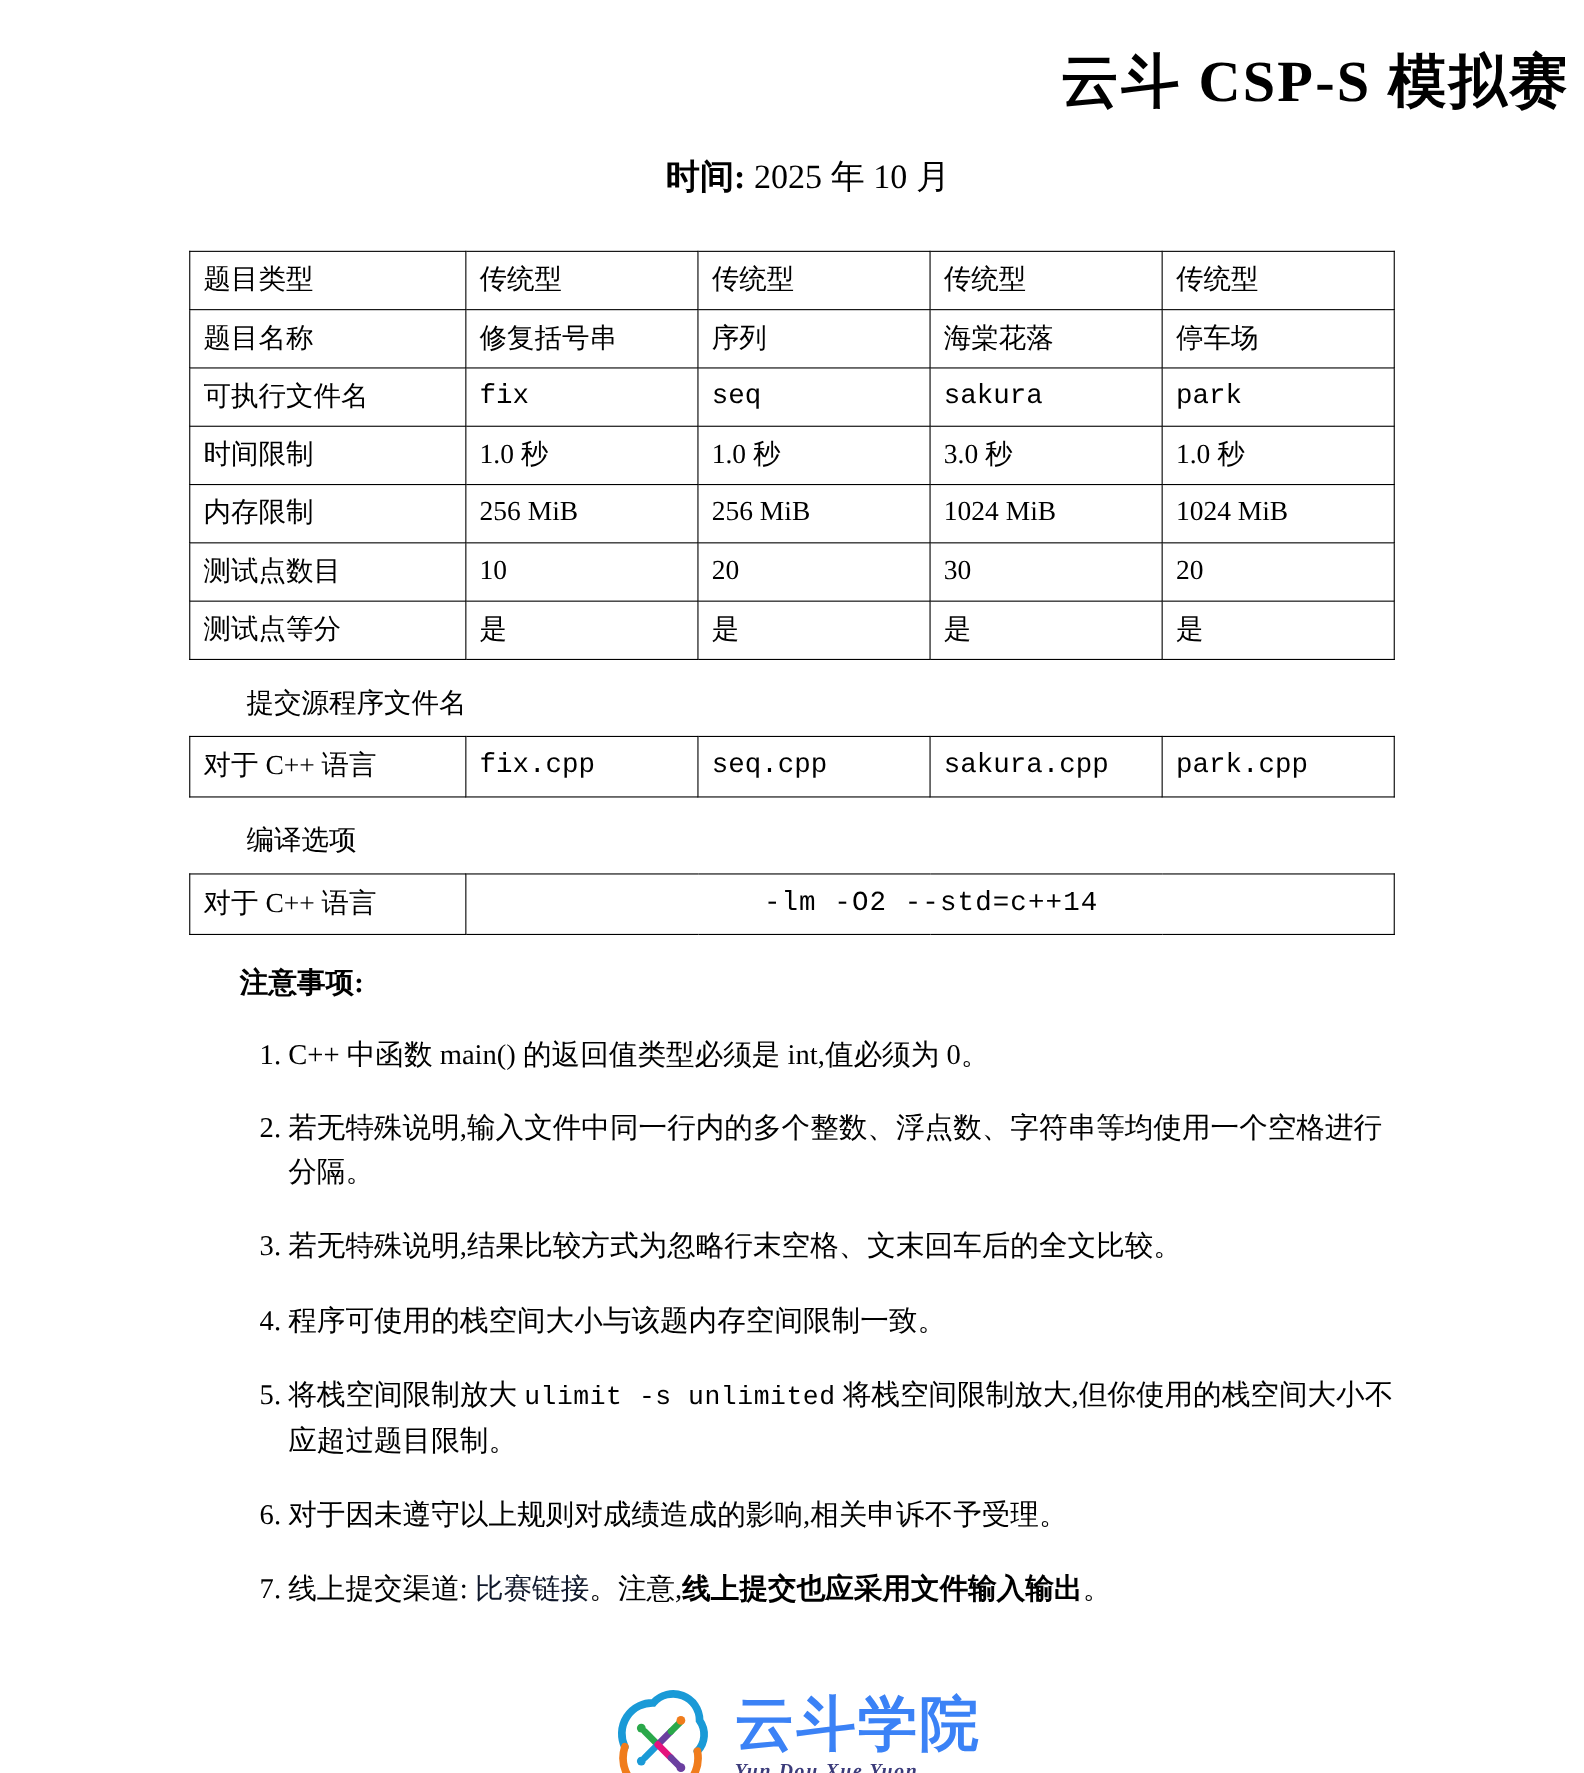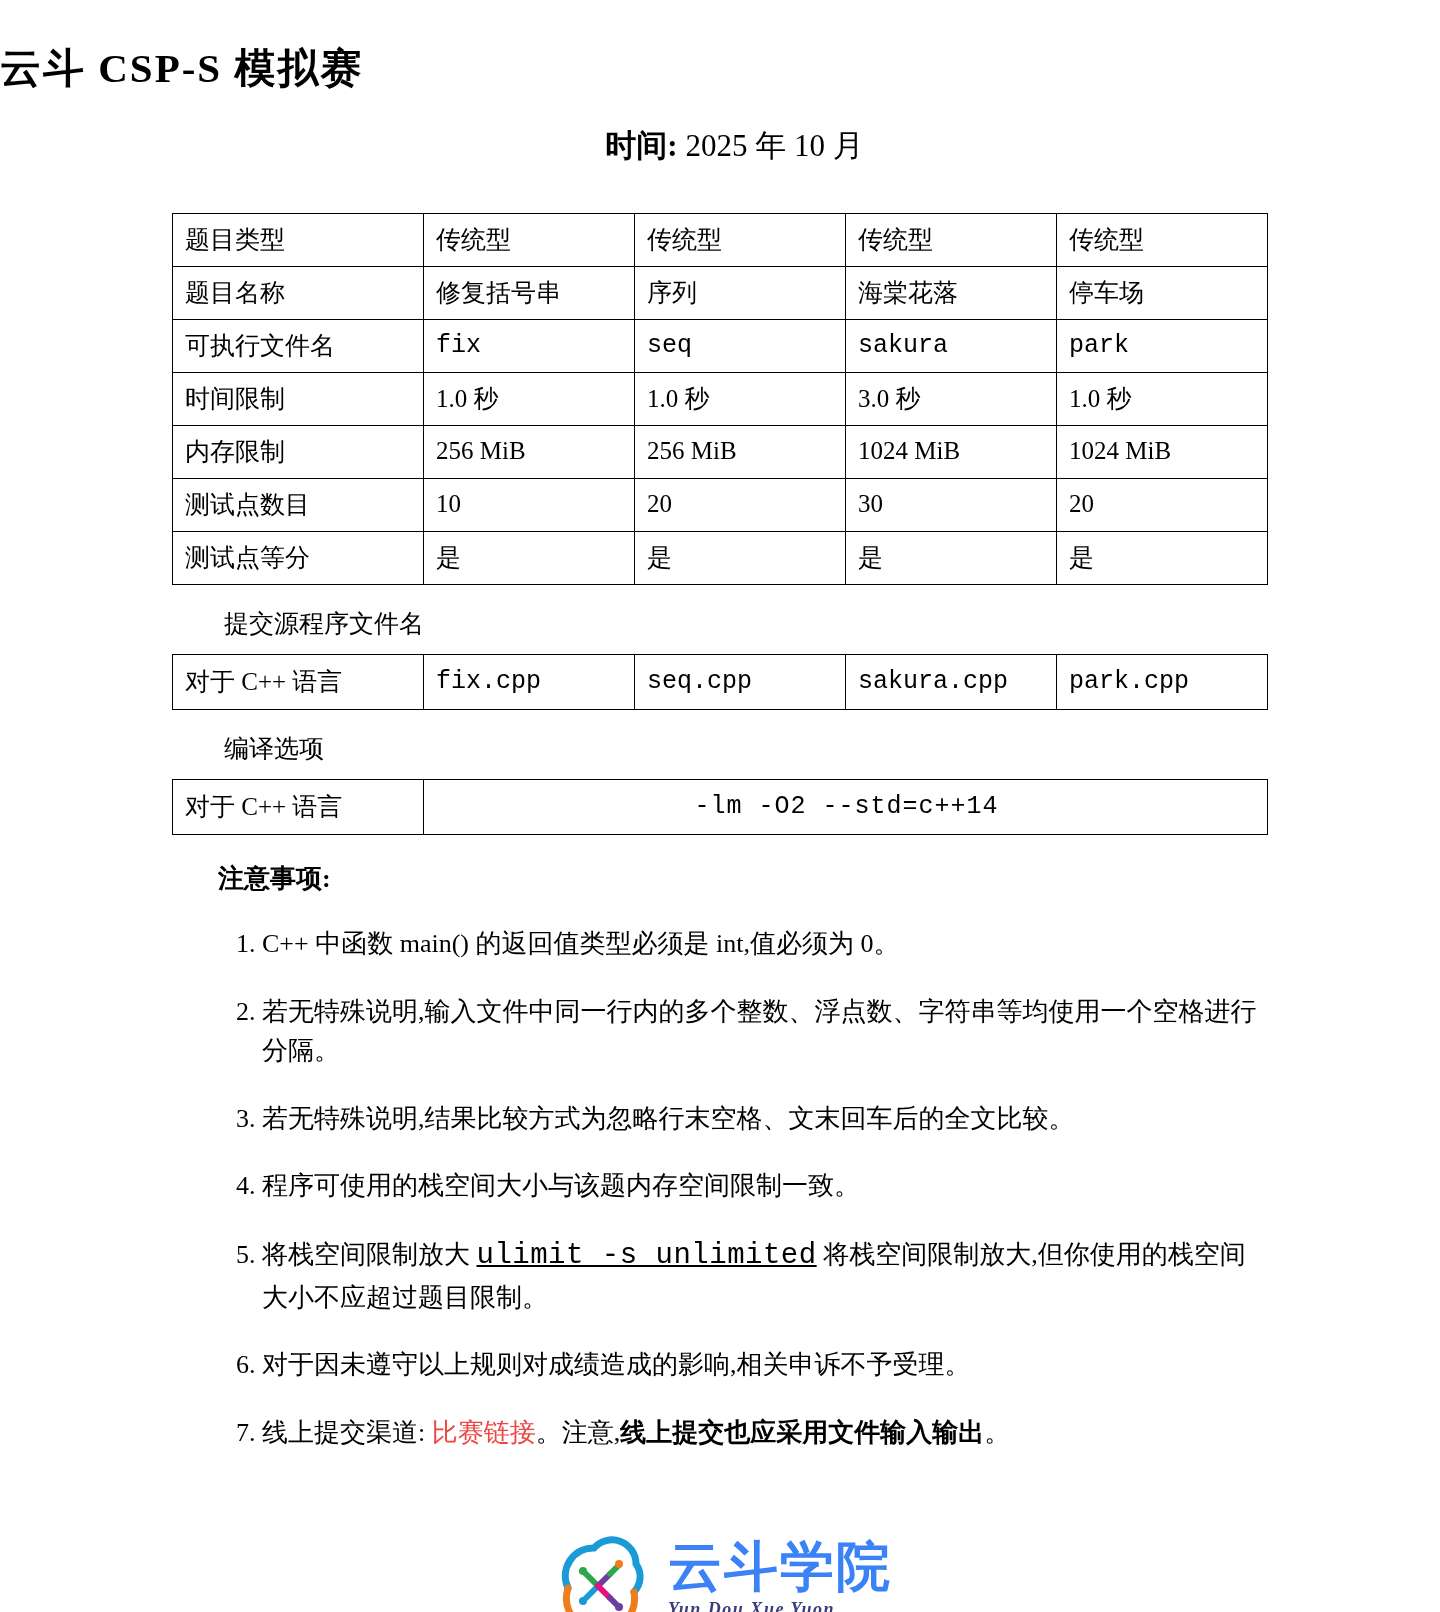--- a/index.html
+++ b/index.html
@@ -17,26 +17,26 @@
   }
   .page {
     width: 1440px;
     height: 1612px;
     position: relative;
     box-sizing: border-box;
   }
 
   
   .doc-title {
-    text-align: left;
-    font-family: "Liberation Serif", serif;
-    font-weight: bold;
-    font-size: 41px;
+    text-align: right;
+    font-family: "Liberation Serif", serif;
+    font-weight: bold;
+    font-size: 53px;
     letter-spacing: 2px;
-    margin: 44px 0 0 0;
+    margin: 44px 13px 0 0;
     line-height: 1.2;
   }
   .doc-subtitle {
     text-align: center;
     font-size: 31px;
     margin: 32px 0 0 0;
     font-family: "Liberation Serif", serif;
     padding-left: 29px;
   }
   .doc-subtitle b {
@@ -121,26 +121,25 @@
     font-size: 26px;
     line-height: 1.52;
   }
   ol.note-list li {
     margin-bottom: 9px;
     font-family: "Liberation Serif", serif;
     margin-top: 28px;
   }
   .code {
     font-family: "Liberation Mono", monospace;
-    font-size: 29px;
-    text-decoration: underline;
+    font-size: 24px;
     letter-spacing: 0.5px;
   }
   .link {
-    color: #ef4444;
+    color: #0f172a;
   }
   .bold {
     font-weight: bold;
   }
 
   
   .logo-area {
     position: absolute;
     left: 0;
     right: 0;

